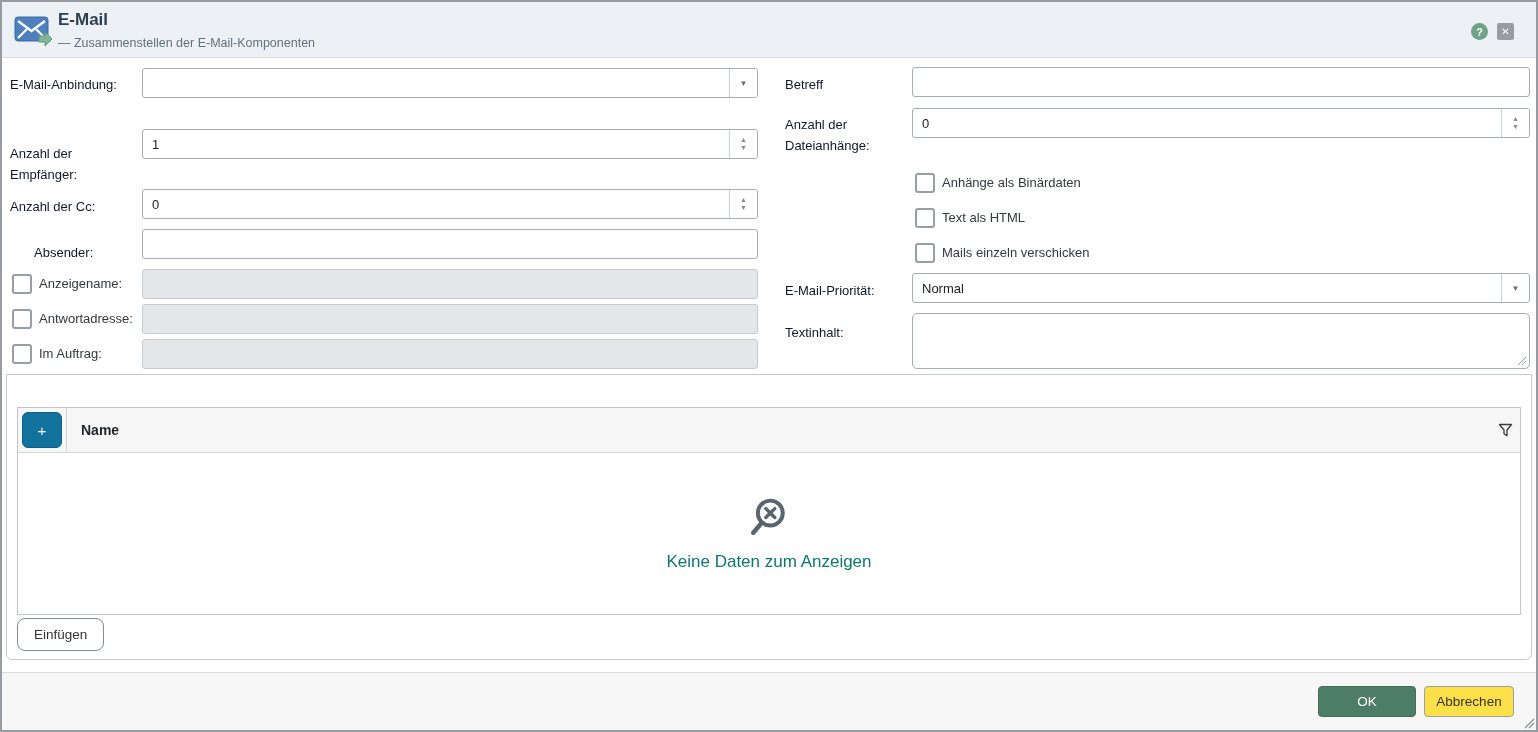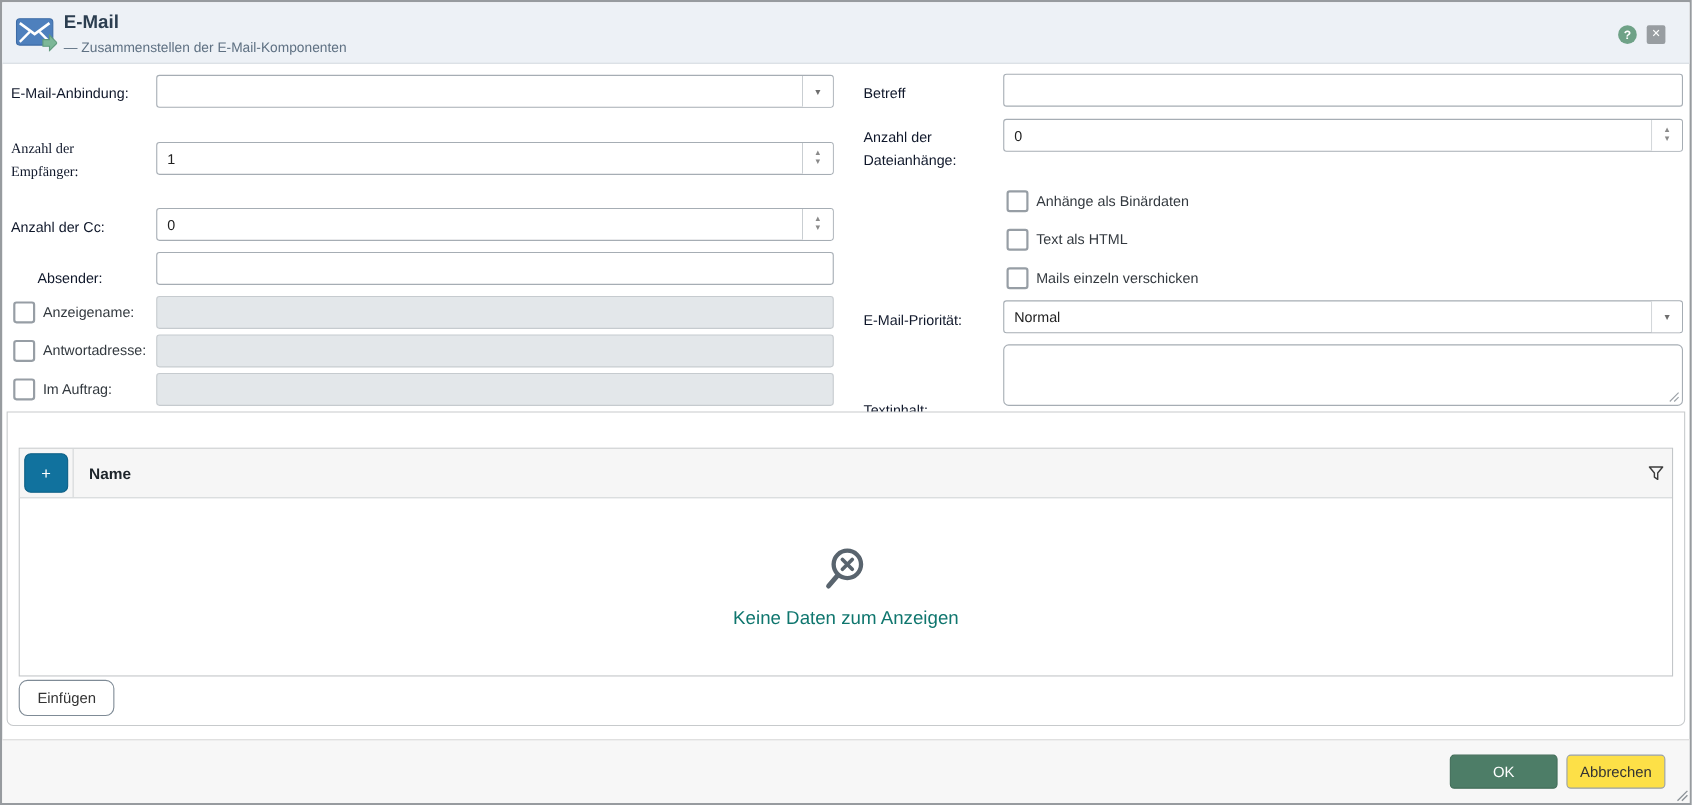--- a/index.html
+++ b/index.html
@@ -67,21 +67,21 @@
   </div>
 
   <div class="lbl" style="left:8px;top:72px;width:108px;">E-Mail-Anbindung:</div>
   <div class="field" style="left:140px;top:66px;width:616px;">
     <input style="">
     <div class="seg">
         <span class="dd">▼</span>
       </div>
   </div>
 
-  <div class="lbl" style="left:8px;top:122px;width:108px;font-family:Liberation Serif, serif;">Anzahl der Empfänger:</div>
+  <div class="lbl" style="left:8px;top:141px;width:108px;">Anzahl der Empfänger:</div>
   <div class="field" style="left:140px;top:127px;width:616px;">
     <input value="1" style="">
     <div class="seg">
         <span class="up">▲</span>
         <span class="dn">▼</span>
       </div>
   </div>
 
   <div class="lbl" style="left:8px;top:194px;width:120px;">Anzahl der Cc:</div>
   <div class="field" style="left:140px;top:187px;width:616px;">
@@ -139,21 +139,21 @@
   <div class="cbx-lbl" style="left:940px;top:243px;">Mails einzeln verschicken</div>
 
   <div class="lbl" style="left:783px;top:278px;width:120px;">E-Mail-Priorität:</div>
   <div class="field" style="left:910px;top:271px;width:618px;">
     <input value="Normal" style="">
     <div class="seg">
         <span class="dd">▼</span>
       </div>
   </div>
 
-  <div class="lbl" style="left:783px;top:320px;width:120px;margin-top:40px;">Textinhalt:</div>
+  <div class="lbl" style="left:783px;top:320px;width:120px;">Textinhalt:</div>
   <div class="textarea-wrap" style="left:910px;top:311px;width:618px;height:56px;">
     <textarea style=""></textarea>
     <svg class="grip" viewBox="0 0 10 10">
       <line x1="1" y1="9" x2="9" y2="1" stroke="#9aa0a6" stroke-width="1"></line>
       <line x1="5" y1="9" x2="9" y2="5" stroke="#9aa0a6" stroke-width="1"></line>
     </svg>
   </div>
 
   <div class="panel">
 

